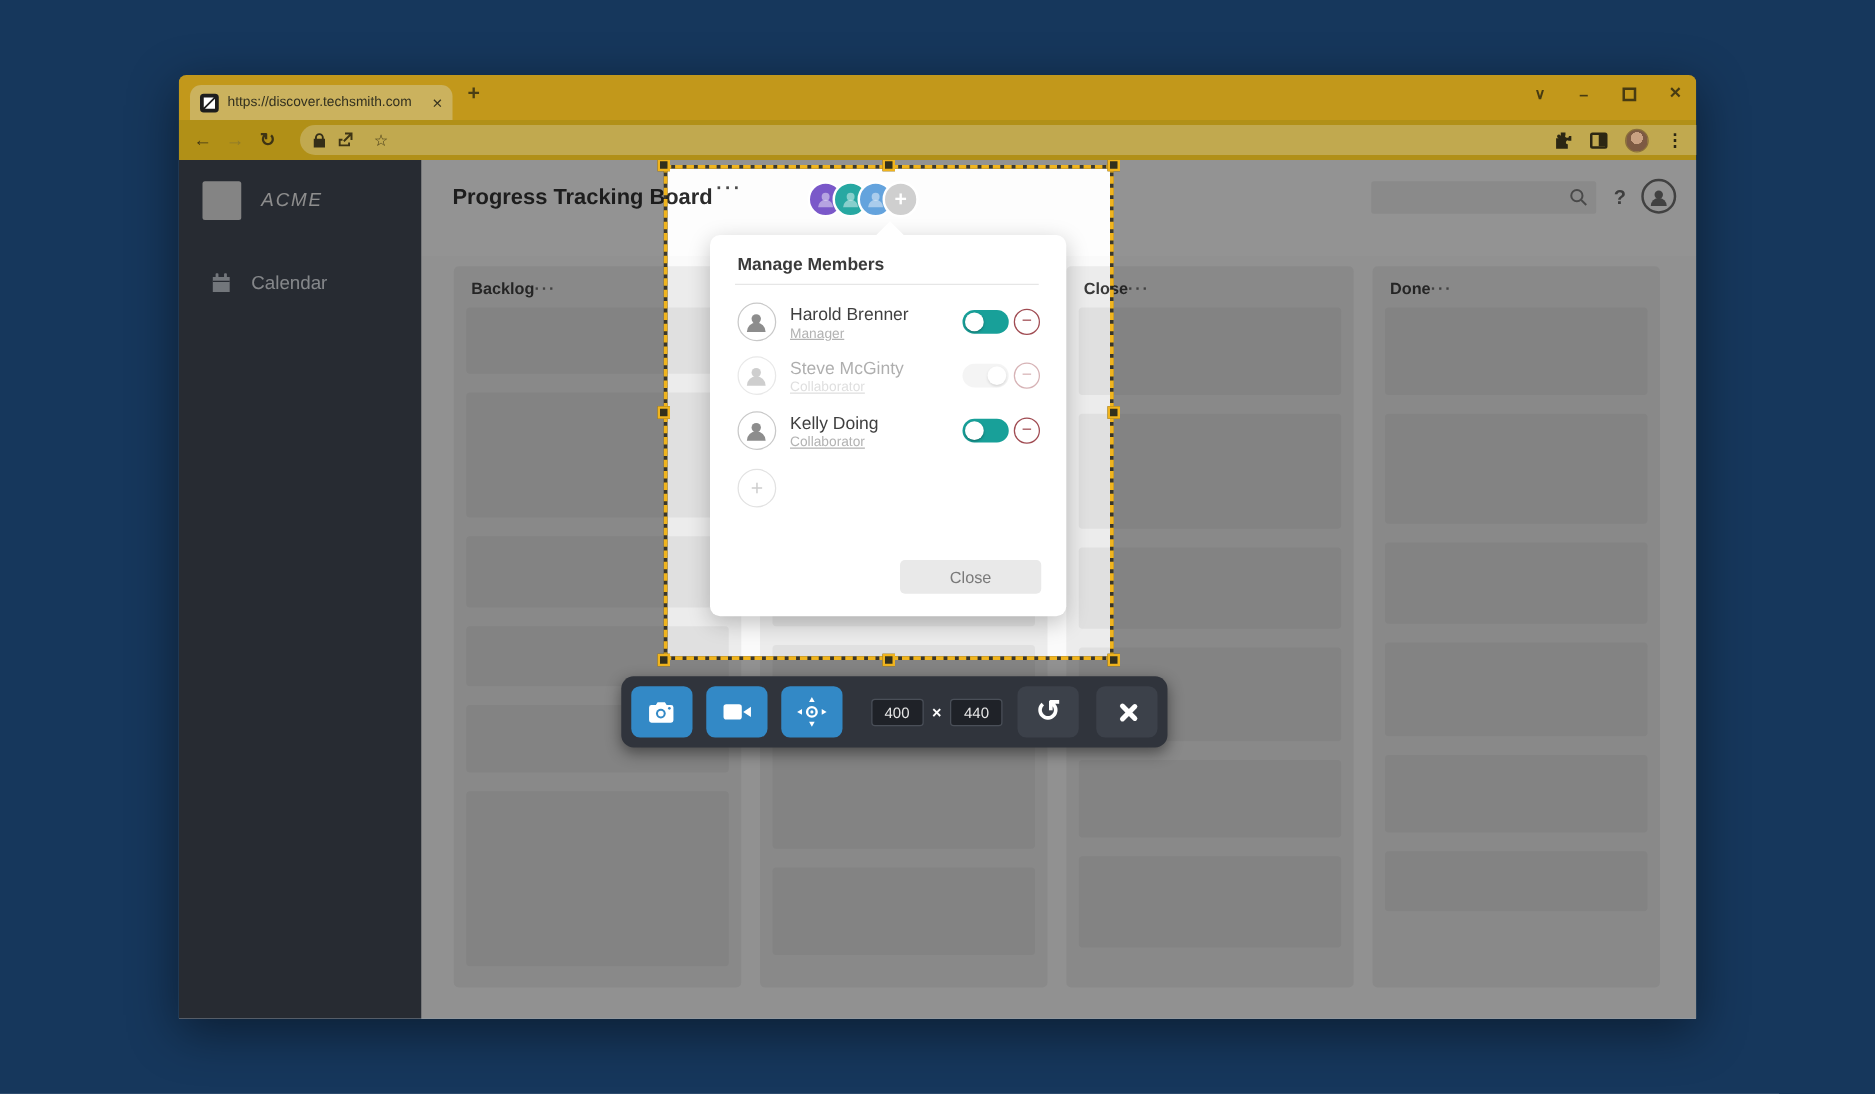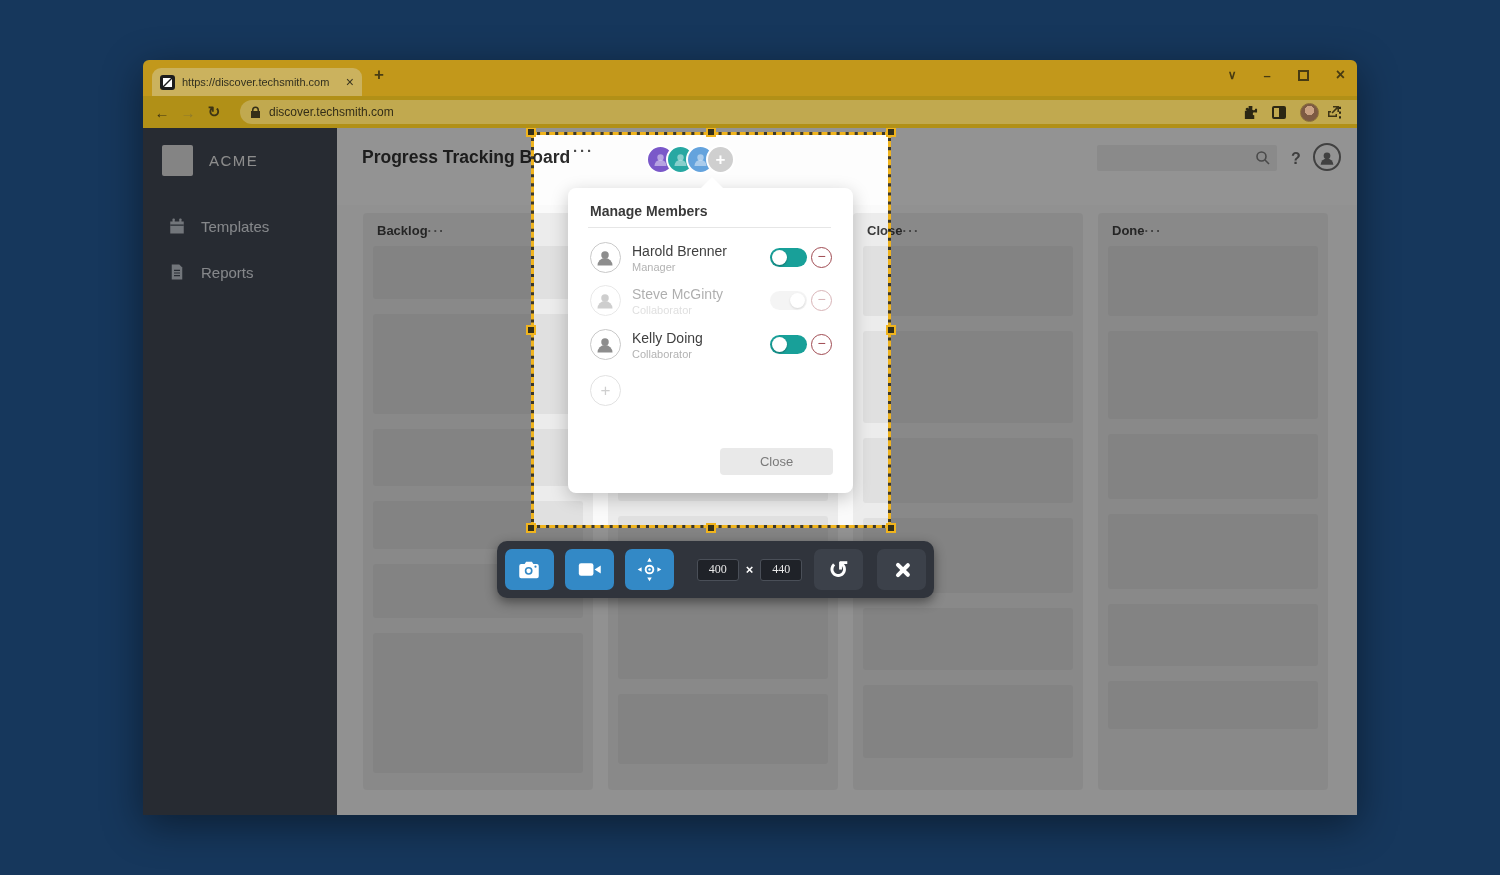--- a/index.html
+++ b/index.html
@@ -33,21 +33,21 @@
   .split-ic { width:14px; height:13px; border:2px solid #2c2713; border-radius:2px; position:relative; }
   .split-ic::after{ content:""; position:absolute; right:0; top:0; width:5px; height:100%; background:#2c2713; }
   .bravatar { width:19px; height:19px; border-radius:50%; background:radial-gradient(circle at 50% 38%, #c9a182 0 35%, #7d5a43 36% 100%); border:1px solid #8a6f3a; }
   .kebab { font-size:14px; color:#2c2713; font-weight:bold; }
   .star { color:#3e3414; font-size:13px; }
 
   
   .page { position:absolute; left:0; top:68px; width:1214px; height:687px; background:#fafafa; overflow:hidden; }
 
   .sidebar { position:absolute; left:0; top:0; width:194px; height:100%; background:#3d4450; z-index:5; }
-  .logo-row { display:flex; align-items:center; gap:16px; padding:17px 0 17px 19px; margin-bottom:10px; }
+  .logo-row { display:flex; align-items:center; gap:16px; padding:17px 0 17px 19px; margin-bottom:10px;font-style:italic; }
   .logo-sq { width:31px; height:31px; background:#e3e3e3; border-radius:2px; }
   .logo-text { color:#f2f2f2; font-size:15px; letter-spacing:1.5px; }
   .nav-item { height:46px; display:flex; align-items:center; gap:15px; padding-left:25px;
               color:#e4e8ee; font-size:15px; }
   .nav-item svg { width:18px; height:18px; fill:#c3c9d2; flex:0 0 auto; }
   .nav-item.active { background:#2b313a; }
 
   .main { position:absolute; left:194px; top:0; right:0; height:100%; }
   .appheader { position:absolute; left:0; top:0; right:0; height:77px; background:#fdfdfd; }
   .page-title { position:absolute; left:25px; top:19px; font-size:17.5px; font-weight:bold; color:#2b2b2b; }
@@ -75,21 +75,21 @@
            border-radius:8px; box-shadow:0 5px 18px rgba(0,0,0,.22); z-index:20; }
   .popup-arrow { position:absolute; left:132px; top:-11px; width:0; height:0;
                  border-left:12px solid transparent; border-right:12px solid transparent; border-bottom:12px solid #fff; }
   .popup-title { position:absolute; left:22px; top:15px; font-size:14px; font-weight:bold; color:#3a3a3a; }
   .popup-divider { position:absolute; left:20px; top:39px; width:243px; height:1px; background:#e6e6e6; }
   .mrow { position:absolute; left:22px; width:243px; height:34px; }
   .mrow.faded { opacity:.42; }
   .m-av { position:absolute; left:0; top:0; width:31px; height:31px; border-radius:50%; border:1.5px solid #c9c9c9; overflow:hidden; background:#fff; }
   .m-av svg { position:absolute; left:4px; top:5px; width:20px; height:20px; fill:#8d8d8d; }
   .m-name { position:absolute; left:42px; top:1px; font-size:14px; color:#3f3f3f; }
-  .m-role { position:absolute; left:42px; top:19px; font-size:11px; color:#b3b3b3; }
+  .m-role { position:absolute; left:42px; top:19px; font-size:11px; color:#b3b3b3;text-decoration:underline; }
   .toggle { position:absolute; left:180px; top:6px; width:37px; height:19px; border-radius:10px; background:#18a099; }
   .toggle .knob { position:absolute; left:2px; top:2px; width:15px; height:15px; border-radius:50%; background:#fff; box-shadow:0 1px 2px rgba(0,0,0,.3); }
   .toggle.off { background:#e6e6e6; }
   .toggle.off .knob { left:auto; right:2px; }
   .removebtn { position:absolute; left:221px; top:5px; width:21px; height:21px; border-radius:50%;
                border:1.5px solid #a04b52; color:#a04b52; font-size:14px; line-height:17px; text-align:center; }
   .addbtn { position:absolute; left:22px; top:187px; width:31px; height:31px; border-radius:50%;
             border:1px solid #e2e2e2; color:#cfcfcf; font-size:17px; line-height:29px; text-align:center; }
   .closebtn { position:absolute; left:152px; top:260px; width:113px; height:27px; background:#e9e9e9;
               border:none; border-radius:4px; font-size:13px; color:#7a7a7a; font-family:"Liberation Sans",sans-serif; }
@@ -104,21 +104,21 @@
 
   
   .cap-toolbar { position:absolute; left:354px; top:413px; width:437px; height:57px; background:#30343c;
                  border-radius:10px; z-index:40; box-shadow:0 4px 12px rgba(0,0,0,.45);
                  display:flex; align-items:center; padding:0 8px; }
   .cap-btn { width:53px; height:41px; border-radius:7px; border:none; display:flex; align-items:center; justify-content:center; }
   .cap-btn.blue { background:#3389c6; margin-right:11px; }
   .cap-btn.dark { background:#3c414a; }
   .size-group { display:flex; align-items:center; gap:7px; margin:0 12px; }
   .size-input { width:42px; height:22px; background:#1f2228; border:1px solid #4a4f58; border-radius:3px;
-                color:#e8e8e8; font-size:12px; text-align:center; font-family:Liberation Serif, serif; }
+                color:#e8e8e8; font-size:12px; text-align:center; font-family:Liberation Sans, sans-serif; }
   .times { color:#fff; font-size:13px; font-weight:bold; }
   .undo-glyph { color:#fff; font-size:24px; font-weight:bold; line-height:1; }
   .x-ic { position:relative; width:18px; height:18px; }
   .x-ic::before, .x-ic::after { content:""; position:absolute; left:8px; top:0; width:3.5px; height:18px; background:#fff; border-radius:2px; }
   .x-ic::before { transform:rotate(45deg); }
   .x-ic::after { transform:rotate(-45deg); }
   .cap-btn.dark:last-child { margin-left:14px; }
 </style>
 </head>
 <body>
@@ -147,21 +147,20 @@
     </div>
 
     <div class="urlbar">
       <span class="navbtn" style="margin-left:6px">←</span>
       <span class="navbtn disabled">→</span>
       <span class="navbtn">↻</span>
       <div class="urlpill">
         <svg width="11" height="13" viewBox="0 0 11 13">
             <path d="M2 5V4a3.5 3.5 0 0 1 7 0v1h1v7H1V5h1zm1.5 0h4V4a2 2 0 0 0-4 0v1z" fill="#342e18"></path>
           </svg>
-        <span class="url-text">discover.techsmith.com</span>
         <span class="pill-icons">
           <span class="share">
             <svg width="14" height="14" viewBox="0 0 14 14">
                 <path d="M2 6v6h9V9h-1.5v1.5h-6v-3H5V6H2z" fill="#3e3414"></path>
                 <path d="M7 1h6v6h-1.6V3.7L6.6 8.5 5.5 7.4l4.8-4.8H7V1z" fill="#3e3414"></path>
               </svg>
           </span>
           <span class="star">☆</span>
         </span>
       </div>
@@ -184,28 +183,21 @@
           <span class="logo-sq"></span>
           <span class="logo-text">ACME</span>
         </div>
         <div class="nav-item">
           <svg viewBox="0 0 24 24">
               <path d="M3 6h18v16H3z"></path>
               <rect x="6" y="2" width="3" height="5" rx="1"></rect>
               <rect x="15" y="2" width="3" height="5" rx="1"></rect>
               <path d="M3 10h18v1.5H3z" fill="#3d4450"></path>
             </svg>
-          <span>Templates</span>
-        </div>
-        <div class="nav-item">
-          <svg viewBox="0 0 24 24">
-              <path d="M5 2h10l4 4v16H5z"></path>
-              <path d="M8 9h8v1.6H8zm0 3.5h8v1.6H8zm0 3.5h8v1.6H8z" fill="#3d4450"></path>
-            </svg>
-          <span>Reports</span>
+          <span>Calendar</span>
         </div>
       </div>
 
       <div class="main">
         <div class="appheader">
           <span class="page-title">Progress Tracking Board</span>
           <span class="title-dots">···</span>
           <div class="avstack">
             <span class="av" style="background: rgb(122, 88, 201);">
                 <svg viewBox="0 0 24 24">

